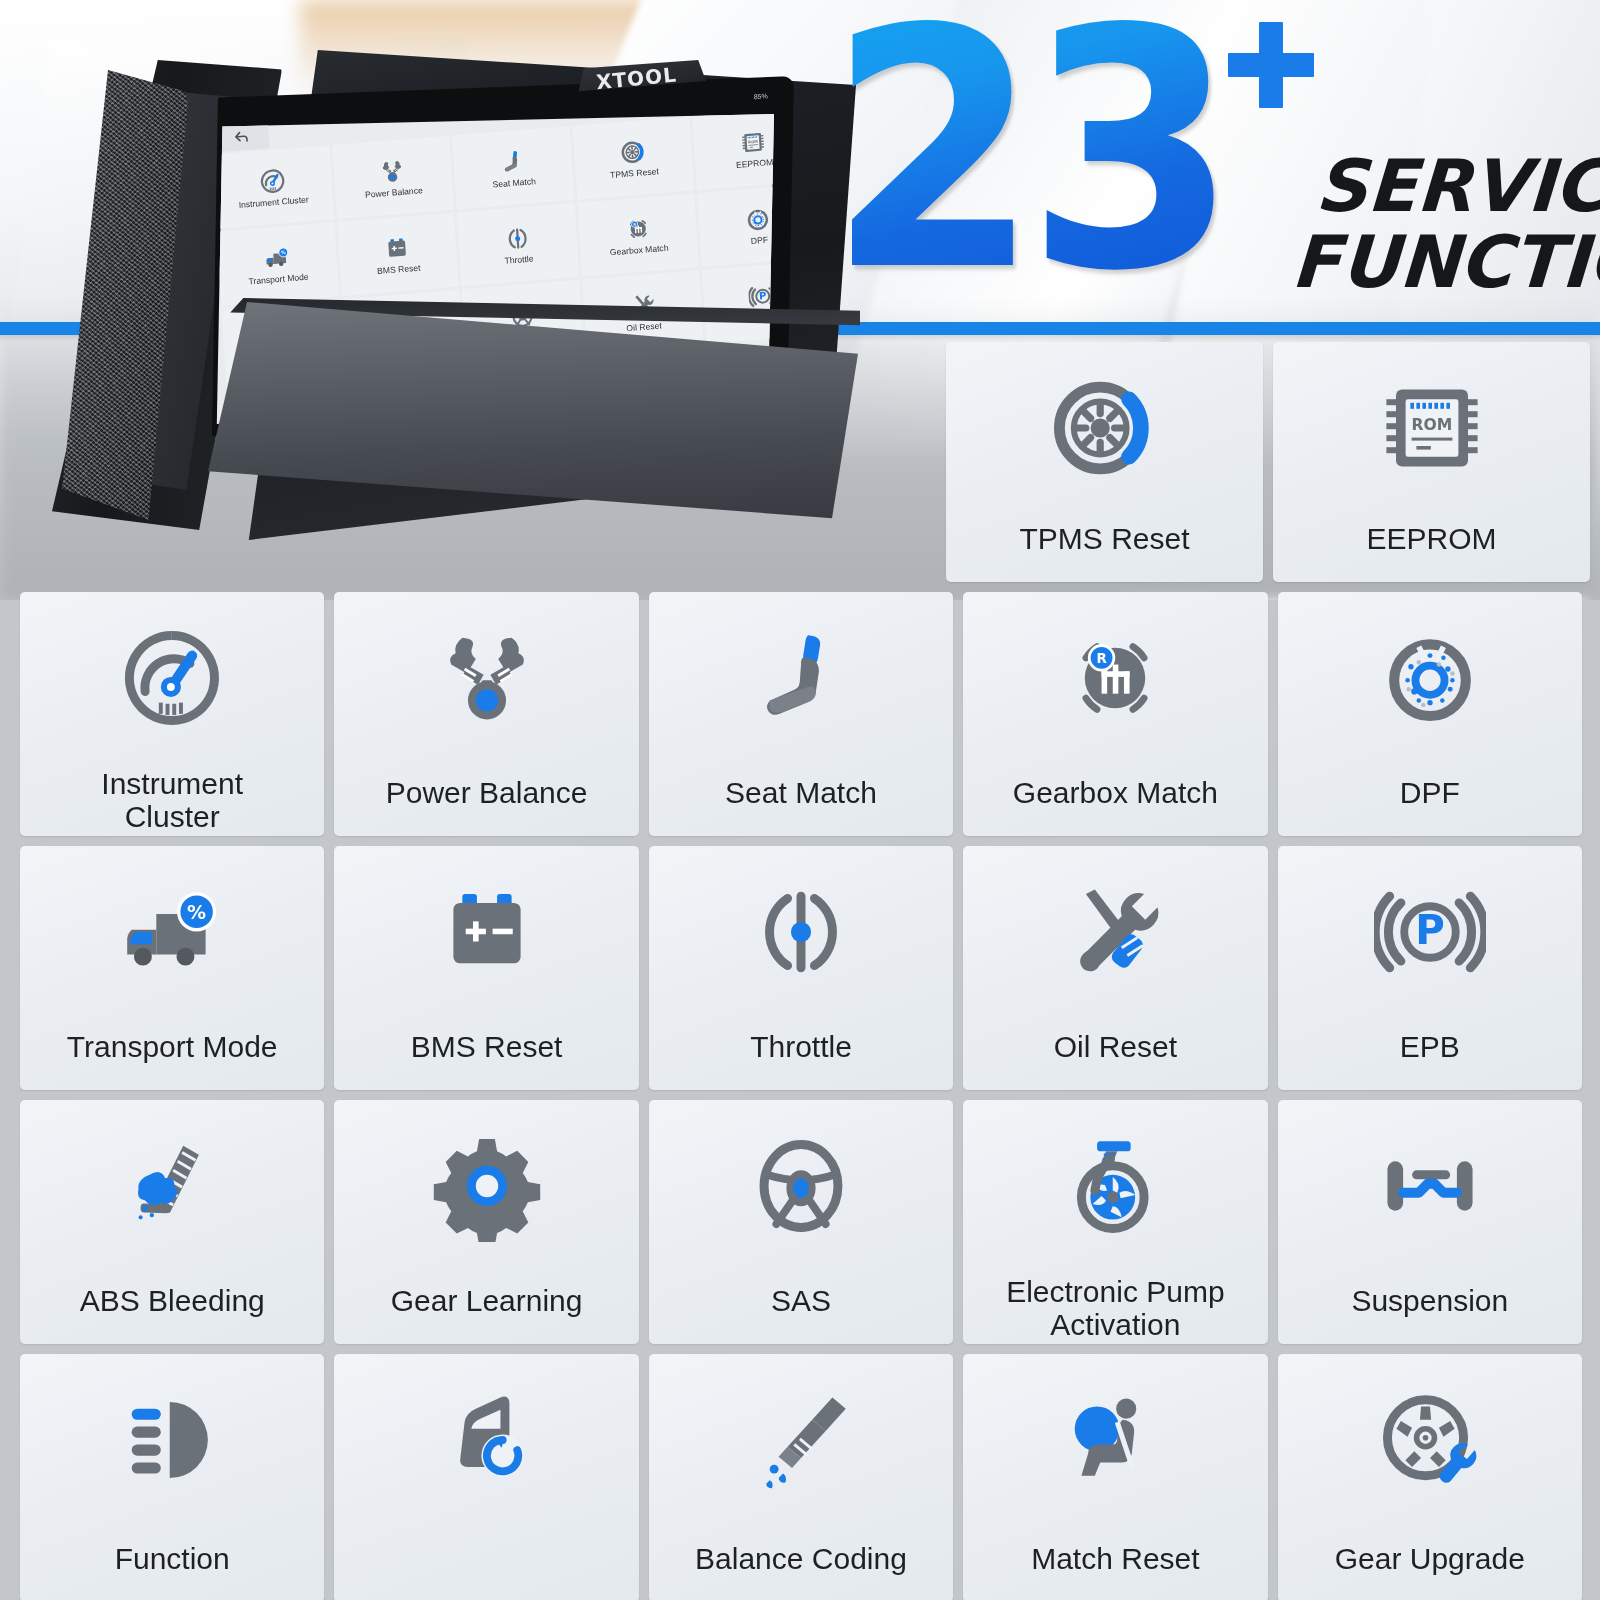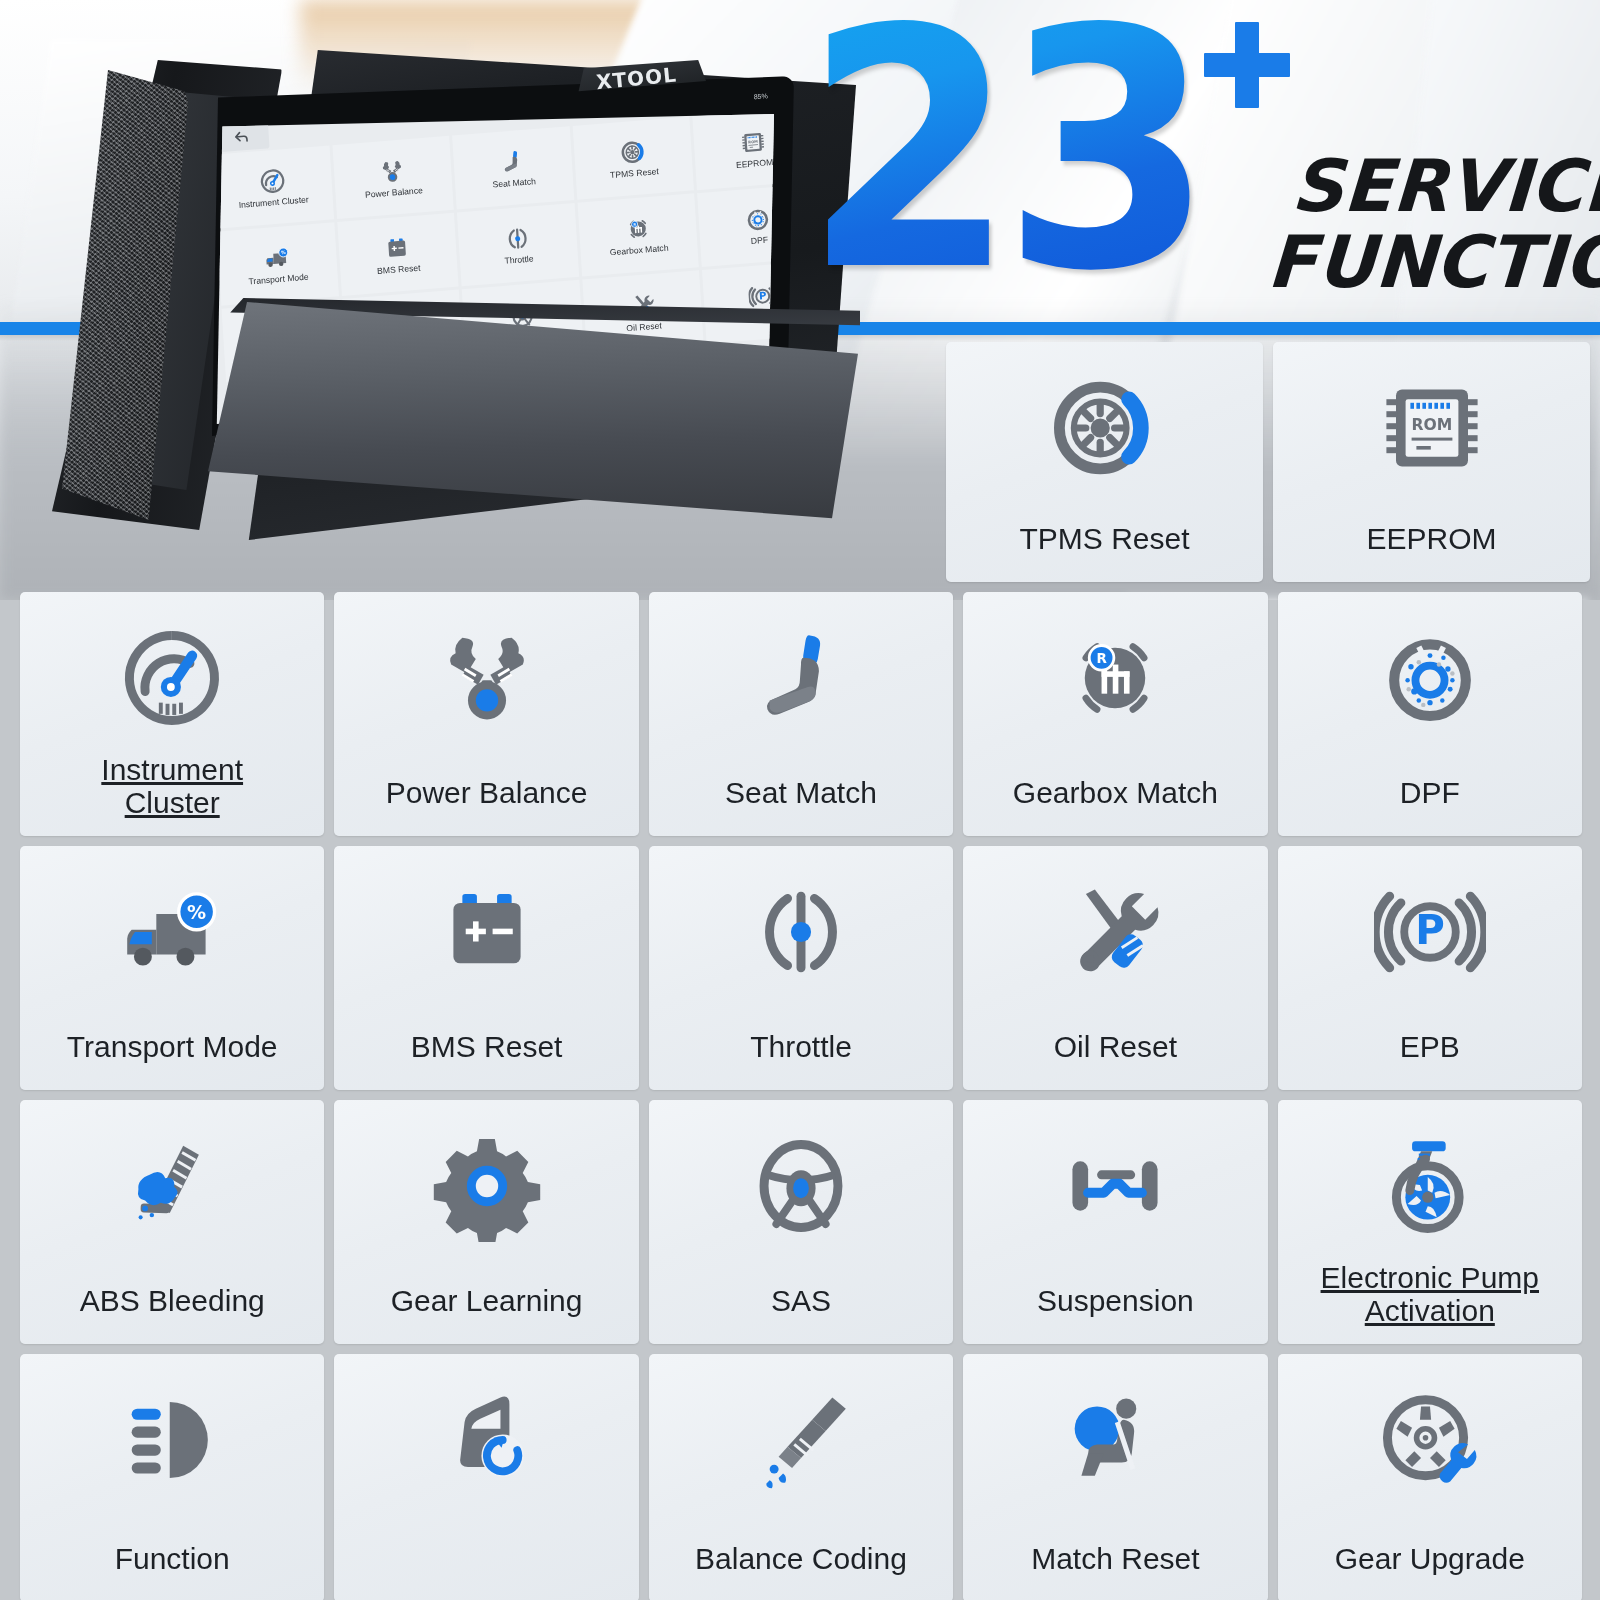--- a/index.html
+++ b/index.html
@@ -55,21 +55,21 @@
     background: #1884e8; z-index: 5;
   }
   #blue-rule-shadow {
     position: absolute; left: 0; top: 335px; width: 1600px; height: 6px;
     background: linear-gradient(180deg, rgba(0,0,0,0.10), rgba(0,0,0,0));
     z-index: 5;
   }
 
   
   #headline {
-    position: absolute; left: 804px; top: 2px; width: 770px; height: 310px;
+    position: absolute; left: 828px; top: 2px; width: 770px; height: 310px;
     z-index: 8;
   }
   #big-number {
     position: absolute; left: 0px; top: -16px;
     font-family: "DejaVu Sans", sans-serif;
     font-weight: bold; font-size: 330px; line-height: 330px;
     letter-spacing: -14px;
     background: linear-gradient(168deg, #14a6f0 0%, #1796ee 28%, #1569e0 62%, #0f55d8 100%);
     -webkit-background-clip: text; background-clip: text;
     color: transparent;
@@ -231,21 +231,21 @@
     width: 112px; height: 112px;
     display: flex; align-items: center; justify-content: center;
     flex: 0 0 auto;
   }
   .tile .lbl {
     position: absolute; left: 6px; right: 6px; bottom: 26px;
     text-align: center;
     font-size: 30px; color: #1d2126; line-height: 1.12;
     font-family: "Liberation Sans", sans-serif;
   }
-  .tile.two-line .lbl { bottom: 16px; text-decoration: underline; }
+  .tile.two-line .lbl { bottom: 2px; }
   #top-pair .tile { padding-top: 26px; }
   #top-pair .tile .lbl { bottom: 26px; }
   #top-pair .tile .ic { width: 120px; height: 120px; }
 </style>
 </head>
 <body>
 
 <div id="hero">
   <div class="car-sweep cs6"></div>
   <div class="amber"></div>
@@ -802,32 +802,20 @@
     <ellipse cx="50" cy="50" rx="33" ry="37" fill="none" stroke="#6b7179" stroke-width="8"></ellipse>
     <path d="M20 40 q30 10 60 0" fill="none" stroke="#6b7179" stroke-width="7"></path>
     <path d="M50 52 L28 84" stroke="#6b7179" stroke-width="7" stroke-linecap="round"></path>
     <path d="M50 52 L72 84" stroke="#6b7179" stroke-width="7" stroke-linecap="round"></path>
     <ellipse cx="50" cy="52" rx="13" ry="16" fill="#6b7179"></ellipse>
     <ellipse cx="50" cy="52" rx="7" ry="9" fill="#1a7ce8"></ellipse>
         </svg>
       </div>
       <div class="lbl">SAS</div>
     </div>
-    <div class="tile">
-      <div class="ic">
-        <svg width="112" height="112" viewBox="0 0 100 100">
-    <rect x="12" y="28" width="14" height="44" rx="7" fill="#6b7179"></rect>
-    <rect x="74" y="28" width="14" height="44" rx="7" fill="#6b7179"></rect>
-    <rect x="34" y="36" width="34" height="8" rx="4" fill="#6b7179"></rect>
-    <path d="M50 44 l-4 8 h8z" fill="#9aa0a7"></path>
-    <path d="M26 56 h14 l8 -8 h6 l8 8 h12" fill="none" stroke="#1a7ce8" stroke-width="9" stroke-linejoin="round" stroke-linecap="round"></path>
-        </svg>
-      </div>
-      <div class="lbl">Suspension</div>
-    </div>
     <div class="tile two-line">
       <div class="ic">
         <svg width="112" height="112" viewBox="0 0 100 100">
     <rect x="34" y="10" width="30" height="9" rx="3" fill="#1a7ce8"></rect>
     <path d="M42 19 l10 0 l-6 16 l-10 -2z" fill="#6b7179"></path>
     <g stroke="#1a7ce8" stroke-width="2">
             <path d="M40 22 h10"></path>
             <path d="M39 26 h10"></path>
           </g>
     <circle cx="48" cy="60" r="28" fill="none" stroke="#6b7179" stroke-width="8"></circle>
@@ -837,20 +825,32 @@
             <path d="M68 58 q-8 -6 -14 -2 l1 5z"></path>
       <path d="M56 78 q-2 -10 -8 -10 l-2 5z"></path>
             <path d="M30 66 q9 3 12 -3 l-4 -4z"></path>
       <path d="M32 48 q4 8 11 6 l-2 -5z"></path>
           </g>
     <circle cx="48" cy="60" r="5" fill="#6b7179"></circle>
     <path d="M46 26 q-12 12 -14 28" fill="none" stroke="#6b7179" stroke-width="8" stroke-linecap="round"></path>
         </svg>
       </div>
       <div class="lbl">Electronic Pump<br>Activation</div>
+    </div>
+    <div class="tile">
+      <div class="ic">
+        <svg width="112" height="112" viewBox="0 0 100 100">
+    <rect x="12" y="28" width="14" height="44" rx="7" fill="#6b7179"></rect>
+    <rect x="74" y="28" width="14" height="44" rx="7" fill="#6b7179"></rect>
+    <rect x="34" y="36" width="34" height="8" rx="4" fill="#6b7179"></rect>
+    <path d="M50 44 l-4 8 h8z" fill="#9aa0a7"></path>
+    <path d="M26 56 h14 l8 -8 h6 l8 8 h12" fill="none" stroke="#1a7ce8" stroke-width="9" stroke-linejoin="round" stroke-linecap="round"></path>
+        </svg>
+      </div>
+      <div class="lbl">Suspension</div>
     </div>
     <div class="tile">
       <div class="ic">
         <svg width="112" height="112" viewBox="0 0 100 100">
     <path d="M48 16 a34 34 0 0 1 0 68z" fill="#6b7179"></path>
     <rect x="14" y="22" width="26" height="10" rx="5" fill="#1a7ce8"></rect>
     <rect x="14" y="38" width="26" height="10" rx="5" fill="#6b7179"></rect>
     <rect x="14" y="54" width="26" height="10" rx="5" fill="#6b7179"></rect>
     <rect x="14" y="70" width="26" height="10" rx="5" fill="#6b7179"></rect>
         </svg>

